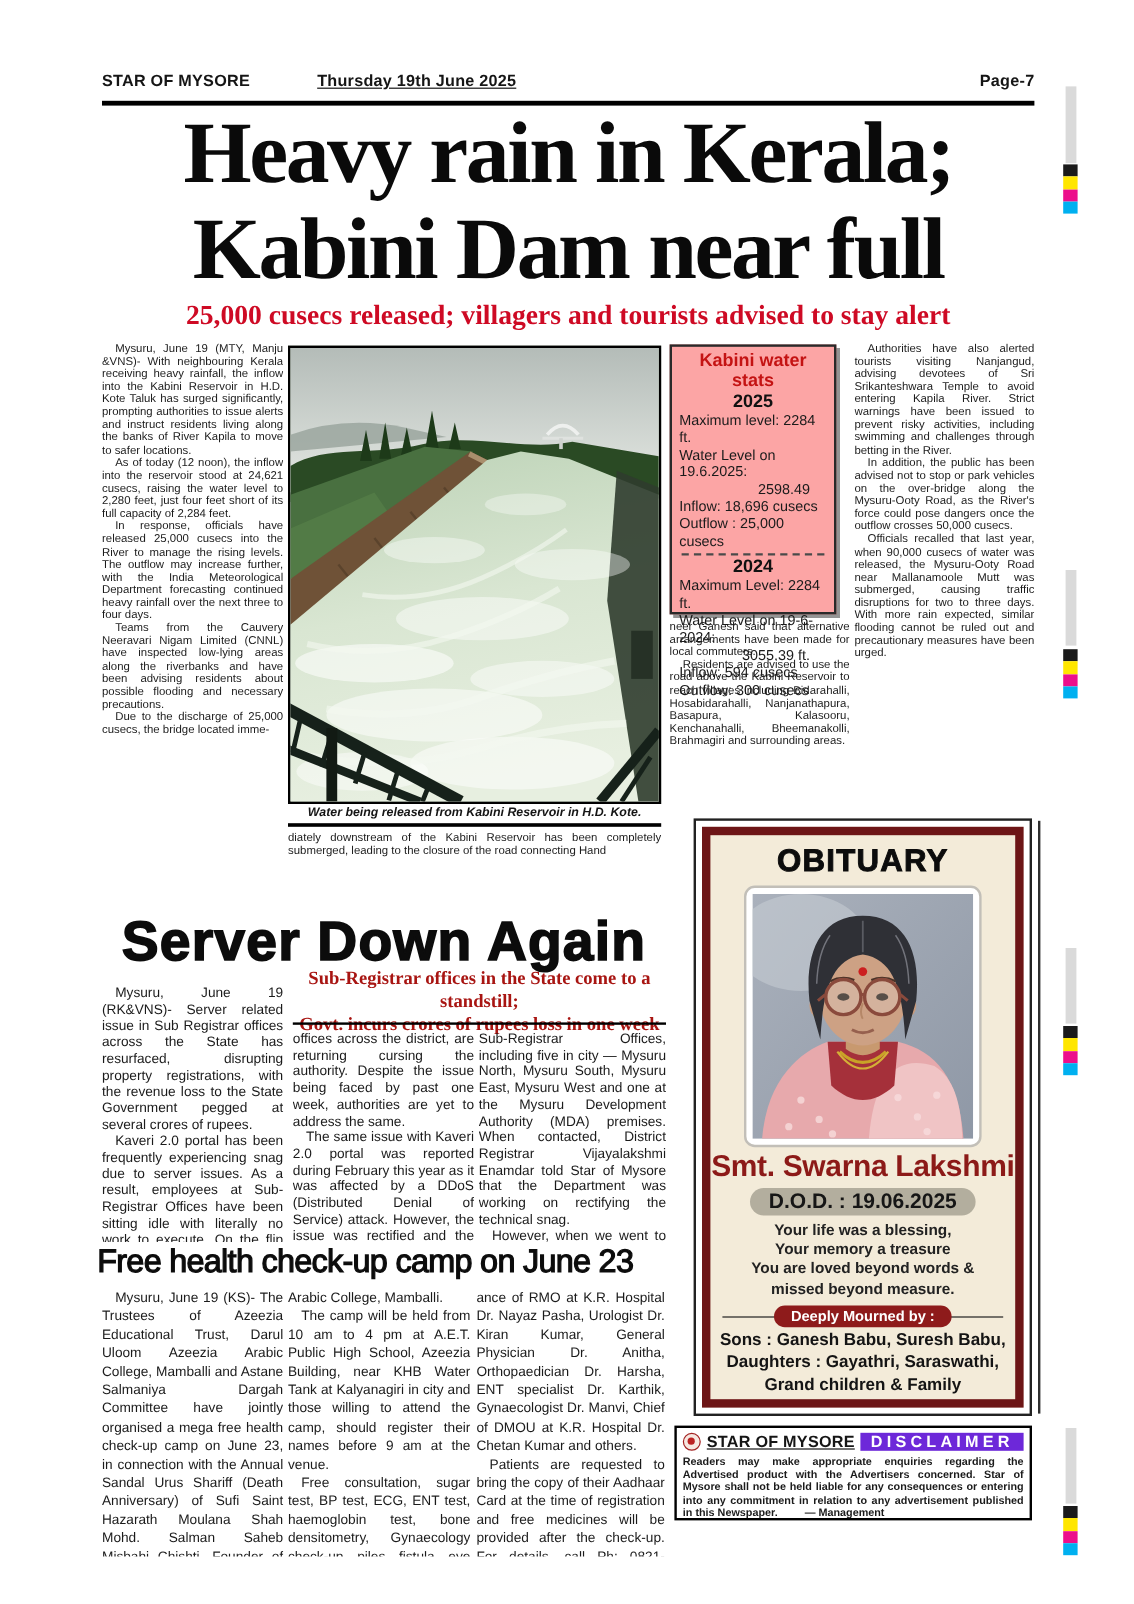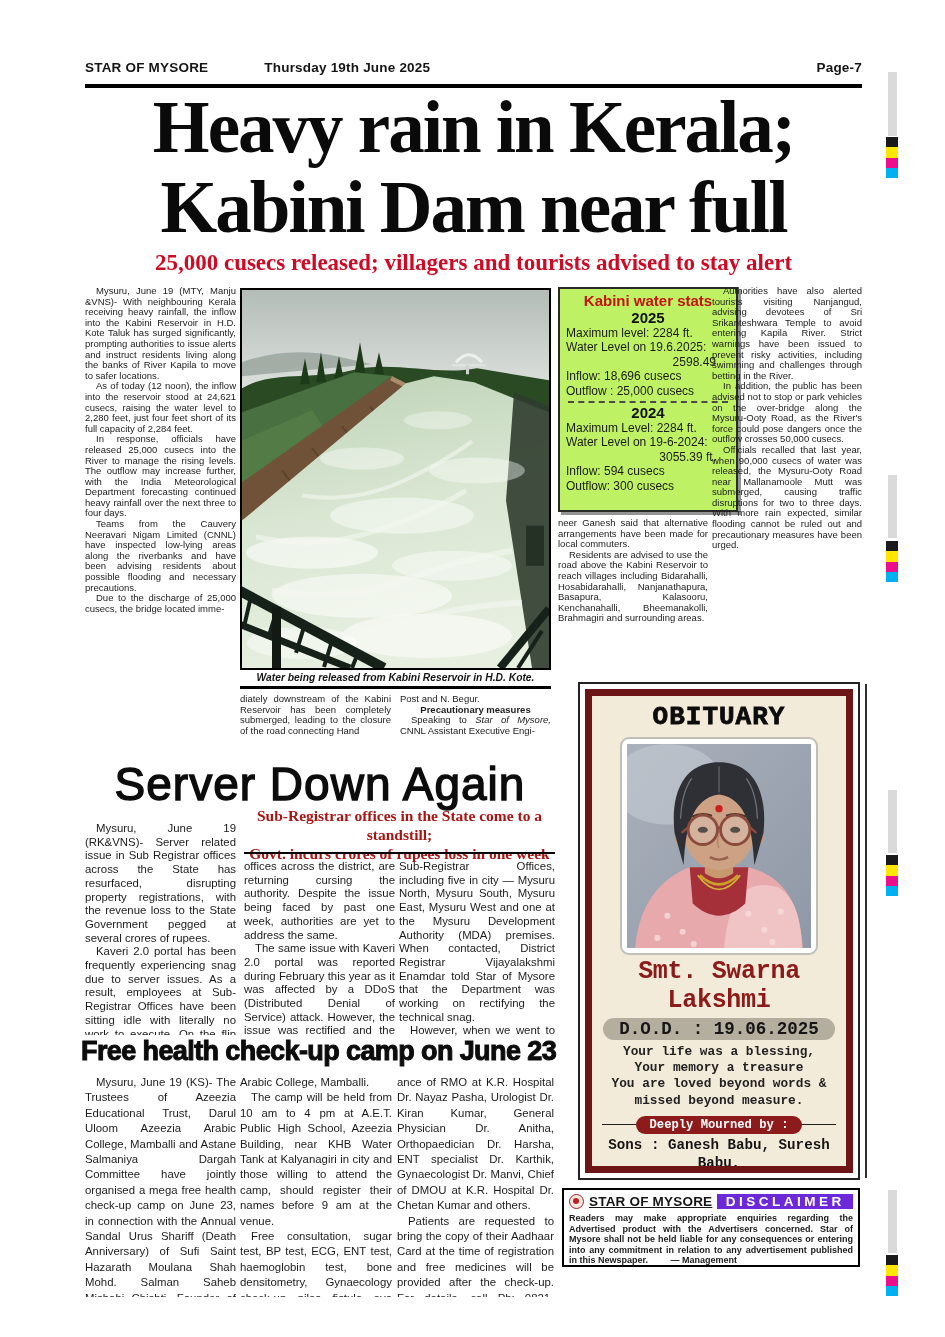--- a/index.html
+++ b/index.html
@@ -6,21 +6,21 @@
   html,body { background:#ffffff; }
   body {
     width:945px; height:1337px; position:relative; overflow:hidden;
     font-family:"Liberation Sans", sans-serif; color:#151515;
   }
   .abs { position:absolute; }
 
   
   #header { left:85px; top:60px; width:777px; display:flex; align-items:baseline;
             font-weight:bold; font-size:13.5px; letter-spacing:0.2px; }
-  #header .date { margin-left:56px; }
+  #header .date { margin-left:56px;text-decoration:underline; }
   #header .pageno { margin-left:auto; }
   #toprule { left:85px; top:84px; width:777px; height:4px; background:#000; }
 
   
   #headline { left:85px; top:88px; width:777px; text-align:center;
               font-family:"Liberation Serif", serif; font-weight:bold;
               font-size:73px; line-height:80px; letter-spacing:-2px; color:#0a0a0a; }
   #subhead  { left:85px; top:250px; width:777px; text-align:center;
               font-family:"Liberation Serif", serif; font-weight:bold;
               font-size:23px; color:#ce0a24; }
@@ -37,56 +37,56 @@
 
   
   #lcol1 { left:85px;  top:286px; width:151px; height:474px; }
   #photoblock { left:240px; top:288px; width:311px; }
   #photo { width:311px; height:382px; border:2.5px solid #000; background:#cfdccb; }
   #photo svg { display:block; width:100%; height:100%; }
   #caption { font-size:10.3px; font-weight:bold; font-style:italic; text-align:center;
              padding:2px 0 3px; border-bottom:3px solid #000; }
   #subcols { margin-top:5px; display:flex; gap:9px; height:62px; overflow:hidden; }
   #subcols > div { flex:1; }
-  #statsbox { left:558px; top:287px; width:180px; height:225px;
-              background:#bef264; border:2px solid #2a2a2a;
+  #statsbox { left:558px; top:287px; width:139px; height:225px;
+              background:#fca5a5; border:2px solid #2a2a2a;
               box-shadow:3px 3px 0 rgba(60,60,60,.55); padding:3px 6px 0 6px; }
   #statsbox .stitle { text-align:center; font-weight:bold; font-size:15px; color:#c41313; }
   #statsbox .syear  { text-align:center; font-weight:bold; font-size:15px; color:#111; }
   #statsbox .sline  { font-size:12px; line-height:14.4px; color:#1b1b1b; }
   #statsbox .sval   { text-align:right; padding-right:14px; }
   #statsbox .sdiv   { border-top:2px dashed #4a4a4a; margin:3px 2px 1px 2px; }
   #lcol3 { left:558px; top:518px; width:150px; height:142px; }
   #lcol4 { left:712px; top:286px; width:150px; height:404px; }
 
   
   #sheadline { left:85px; top:758px; width:470px; text-align:center;
-               font-weight:normal; font-size:46px; line-height:52px; letter-spacing:1px;
+               font-weight:bold; font-size:46px; line-height:52px; letter-spacing:1px;
                -webkit-text-stroke:1.4px #0c0c0c; color:#0c0c0c; }
   #scol1 { left:85px;  top:822px; width:151px; height:213px; }
   #ssubhead { left:244px; top:806px; width:311px; text-align:center;
               font-family:"Liberation Serif", serif; font-weight:bold;
               font-size:15.5px; line-height:19px; color:#a81512; }
   #ssubrule { left:244px; top:852px; width:311px; height:1.5px; background:#000; }
   #scol2 { left:244px; top:860px; width:151px; height:176px; }
   #scol3 { left:399px; top:860px; width:156px; height:176px; }
 
   
   #hheadline { left:81px; top:1036px; width:478px; white-space:nowrap;
-               font-weight:bold; font-size:27px; letter-spacing:-0.6px;
+               font-weight:normal; font-size:27px; letter-spacing:-0.6px;
                -webkit-text-stroke:1px #0c0c0c; color:#0c0c0c; }
   #hcol1 { left:85px;  top:1075px; width:151px; height:222px; }
   #hcol2 { left:240px; top:1075px; width:152px; height:222px; }
   #hcol3 { left:397px; top:1075px; width:157px; height:222px; }
 
   
   #obit { left:578px; top:682px; width:282px; height:498px;
           background:#fff; border:2px solid #222; padding:5px; }
   #obit .inner { width:100%; height:100%; border:7px solid #6d1516;
-                 background:#f3ebd9; text-align:center; overflow:hidden;font-family:Liberation Mono, monospace; }
+                 background:#f3ebd9; text-align:center; overflow:hidden; }
   #obit .otitle { margin-top:6px; font-weight:bold; font-size:26px; letter-spacing:1px;
                   -webkit-text-stroke:0.8px #0c0c0c; color:#0c0c0c; }
   #photoframe { width:198px; height:218px; margin:5px auto 2px;
                 background:#fff; border:2px solid #c2bfb8; border-radius:9px; padding:5px; }
   #photoframe svg { display:block; width:100%; height:100%; }
   #obit .oname { font-weight:bold; font-size:25px; color:#8c1a18; letter-spacing:-0.3px; }
   #obit .odod  { display:inline-block; margin-top:3px; background:#b3ae9e; border-radius:14px;
                  padding:1px 16px; font-weight:bold; font-size:17.5px; color:#161616; }
   #obit .overse { margin-top:4px; font-weight:bold; font-size:12.8px; line-height:16.2px; color:#222; }
   #obit .omrow { position:relative; margin:6px 10px 2px; }
@@ -196,25 +196,20 @@
         <path d="M300,340 L276,377" stroke-width="4"></path>
       </g>
       <rect x="30" y="316" width="9" height="61" fill="#121a13"></rect>
     </svg>
   </div>
   <div id="caption">Water being released from Kabini Reservoir in H.D. Kote.</div>
   <div id="subcols">
     <div class="nbody cont colclip">
         <p>diately downstream of the Kabini Reservoir has been completely submerged, leading to the closure of the road connecting Hand</p>
       </div>
-    <div class="nbody cont colclip">
-      <p>Post and N. Begur.</p>
-      <p class="crosshead">Precautionary measures</p>
-      <p><span>Speaking to </span><span class="ital">Star of Mysore,</span><span> CNNL Assistant Executive Engi-</span></p>
-    </div>
   </div>
 </div>
 
 <div id="statsbox" class="abs">
   <div class="stitle">Kabini water stats</div>
   <div class="syear">2025</div>
   <div class="sline">Maximum level: 2284 ft.</div>
   <div class="sline">Water Level on 19.6.2025:</div>
   <div class="sline sval">2598.49</div>
   <div class="sline">Inflow: 18,696 cusecs</div>

